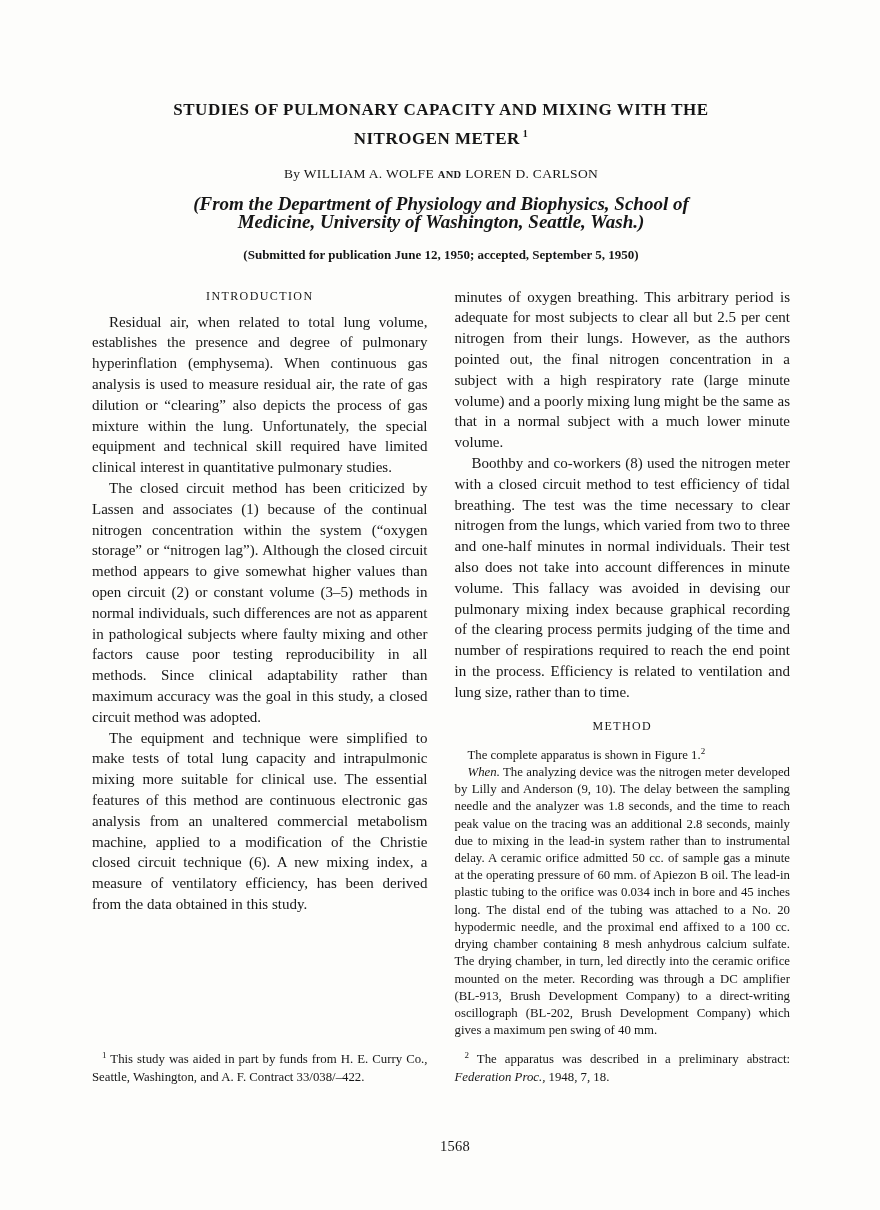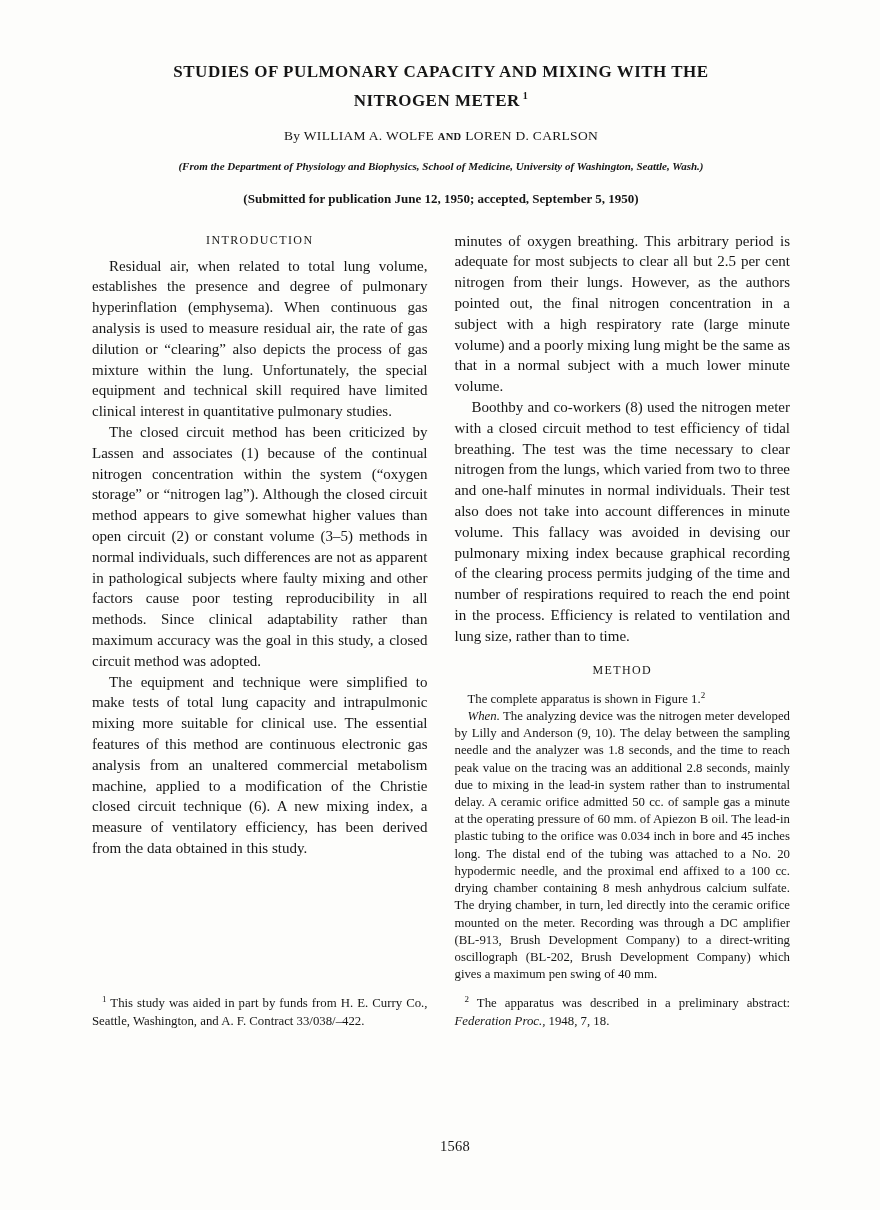--- a/index.html
+++ b/index.html
@@ -7,21 +7,21 @@
   body {
     background: #fdfdfb;
     color: #161616;
     font-family: "Liberation Serif", "DejaVu Serif", serif;
     overflow: hidden;
   }
   .page {
     position: relative;
     width: 880px;
     height: 1210px;
-    padding: 60px 90px 0 92px;
+    padding: 98px 90px 0 92px;
     overflow: hidden;
   }
   
   .title {
     text-align: center;
     font-size: 17px;
     font-weight: 700;
     letter-spacing: 0.5px;
     line-height: 24px;
   }
@@ -35,21 +35,21 @@
   .byline .sc-and {
     text-transform: uppercase;
     font-size: 10.5px;
     letter-spacing: 0.4px;
     font-weight: bold;
   }
   .affiliation {
     text-align: center;
     font-style: italic;
     font-weight: 600;
-    font-size: 11px;
+    font-size: 19px;
     line-height: 18px;
     margin: 13px auto 0;
     max-width: 560px;
   }
   .submitted {
     text-align: center;
     font-size: 13px;
     font-weight: 600;
     margin-top: 16px;
   }

